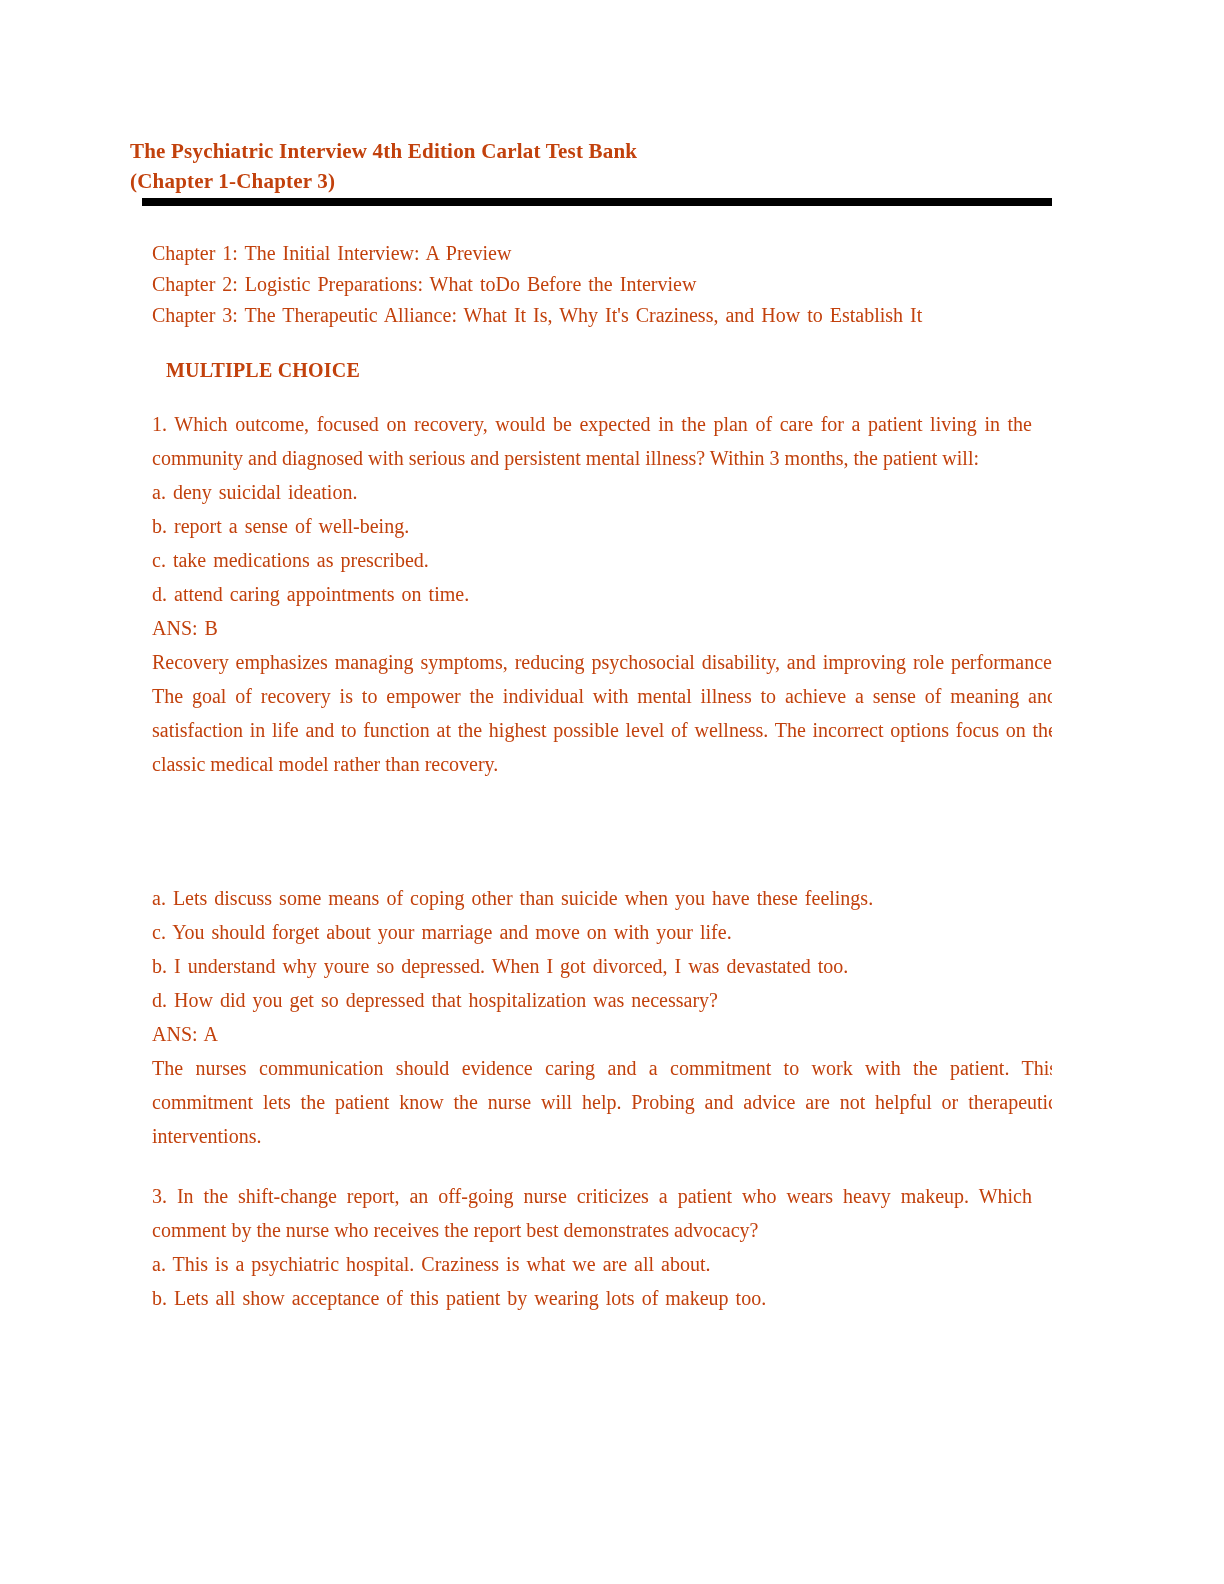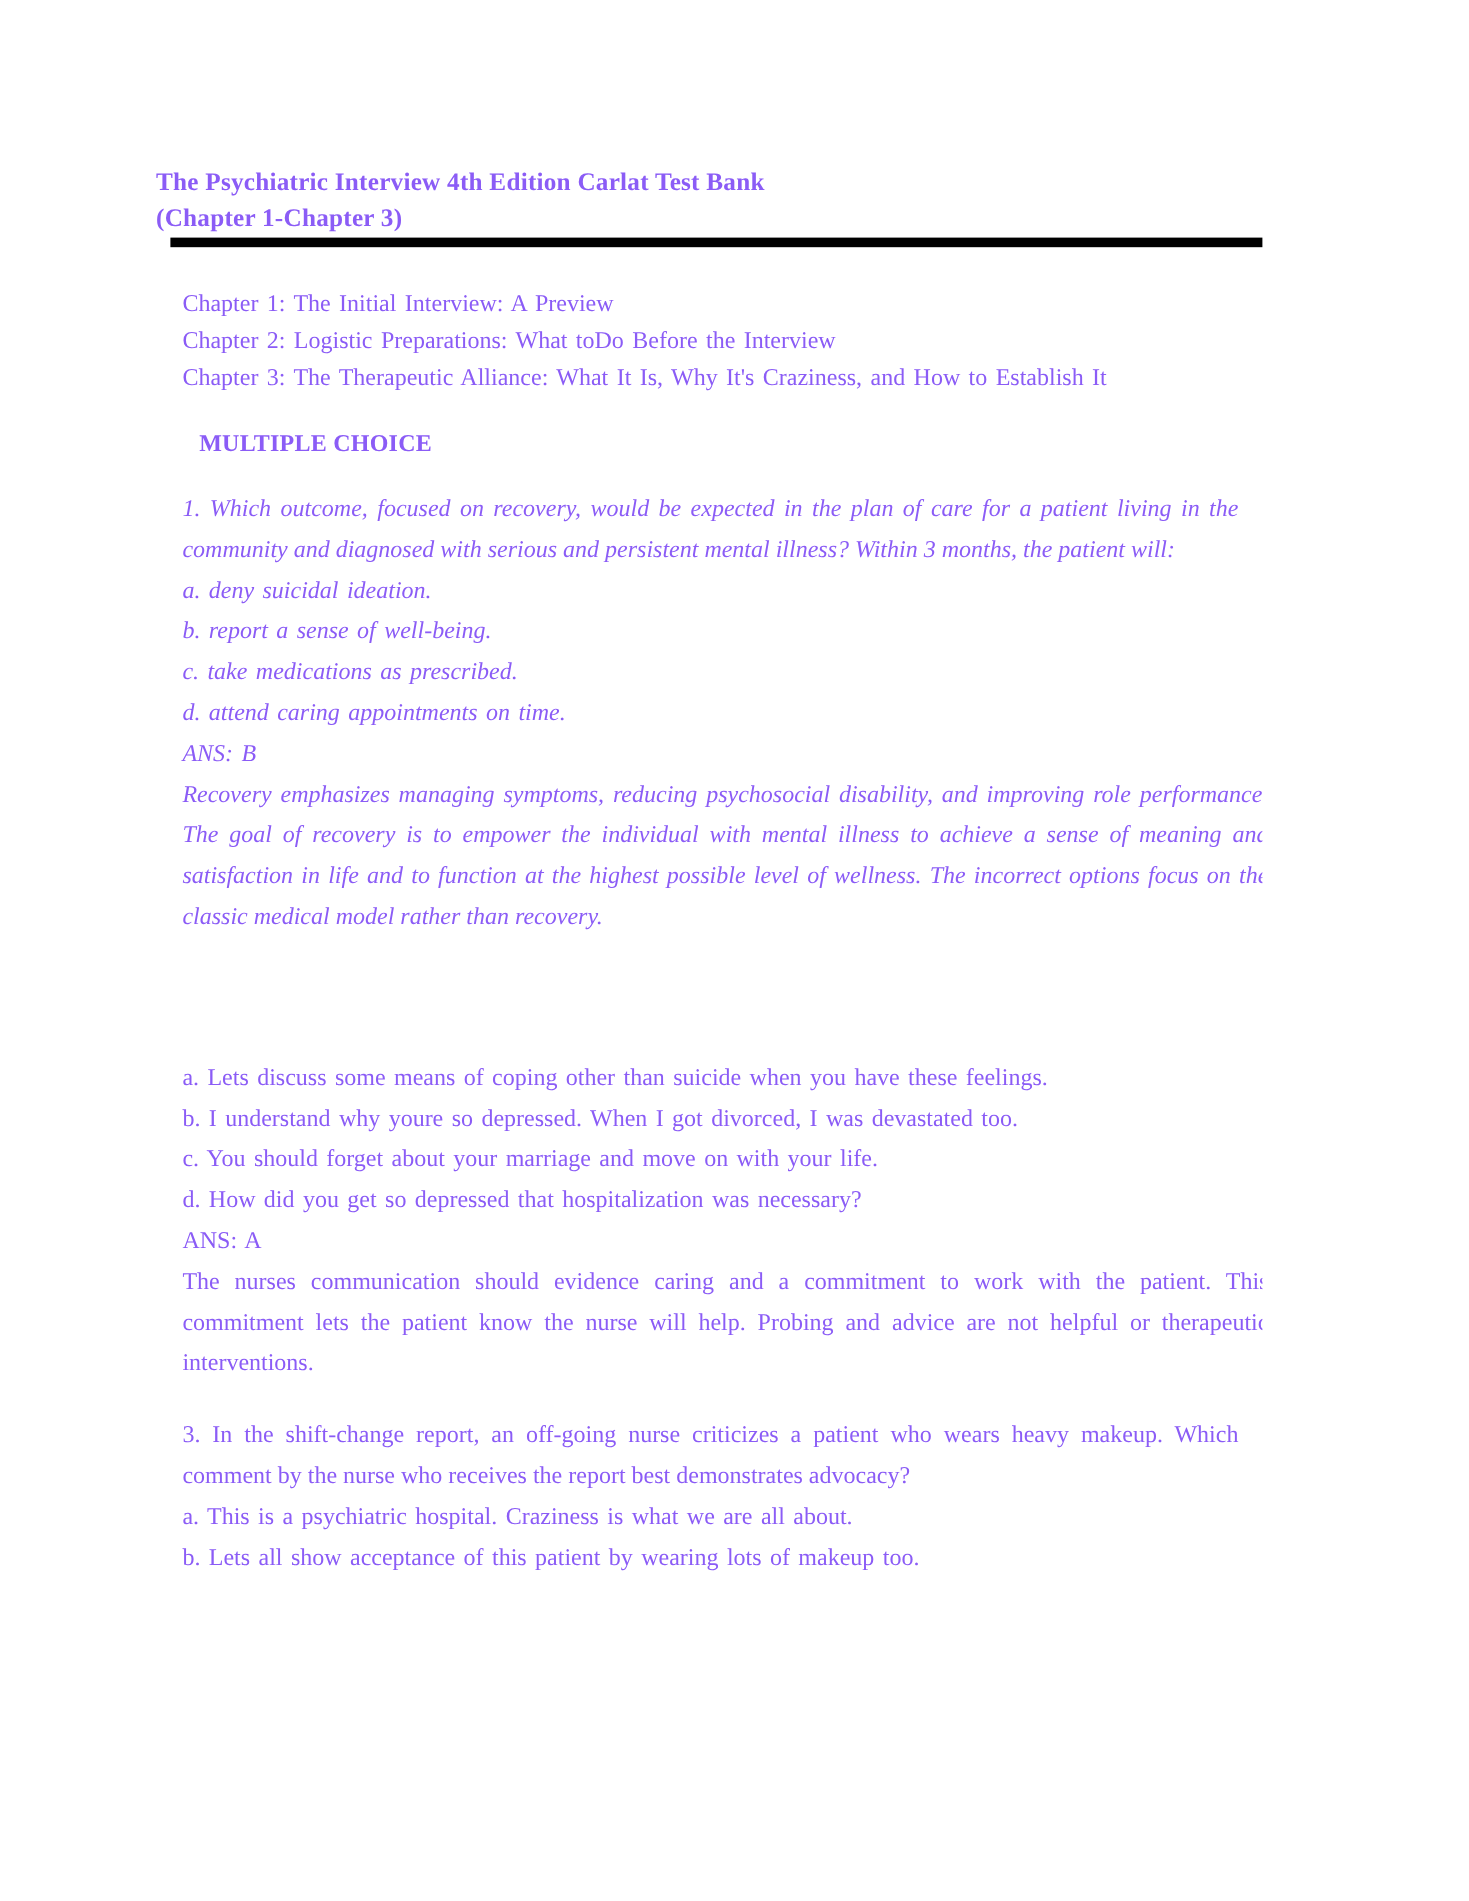--- a/index.html
+++ b/index.html
@@ -5,21 +5,21 @@
   html, body {
     margin: 0;
     padding: 0;
     background: #ffffff;
   }
   .page {
     position: relative;
     width: 1052px;
     height: 1584px;
     background: #ffffff;
-    color: #8b5cf6;
+    color: #c2410c;
     font-family: "Liberation Serif", "DejaVu Serif", serif;
     overflow: hidden;
     box-sizing: border-box;
     padding: 136px 0 0 130px;
   }
   .doc-title {
     font-weight: bold;
     font-size: 21px;
     line-height: 30px;
     letter-spacing: 0.2px;
@@ -44,21 +44,21 @@
     font-weight: bold;
     font-size: 20px;
     line-height: 34px;
     letter-spacing: 0.2px;
   }
   .question {
     margin-left: 22px;
     font-size: 20px;
     line-height: 34px;
   }
-  .q1 { margin-top: 20px; font-style: italic; }
+  .q1 { margin-top: 20px; }
   .q2 { margin-top: 100px; }
   .q3 { margin-top: 26px; }
   .question p {
     margin: 0;
     padding: 0;
   }
   .stem {
     width: 880px;
     text-align: justify;
   }
@@ -96,22 +96,22 @@
     <p class="option">a. deny suicidal ideation.</p>
     <p class="option">b. report a sense of well-being.</p>
     <p class="option">c. take medications as prescribed.</p>
     <p class="option">d. attend caring appointments on time.</p>
     <p class="answer">ANS: B</p>
     <p class="rationale">Recovery emphasizes managing symptoms, reducing psychosocial disability, and improving role performance. The goal of recovery is to empower the individual with mental illness to achieve a sense of meaning and satisfaction in life and to function at the highest possible level of wellness. The incorrect options focus on the classic medical model rather than recovery.</p>
   </div>
 
   <div class="question q2">
     <p class="option">a. Lets discuss some means of coping other than suicide when you have these feelings.</p>
+    <p class="option">c. You should forget about your marriage and move on with your life.</p>
     <p class="option">b. I understand why youre so depressed. When I got divorced, I was devastated too.</p>
-    <p class="option">c. You should forget about your marriage and move on with your life.</p>
     <p class="option">d. How did you get so depressed that hospitalization was necessary?</p>
     <p class="answer">ANS: A</p>
     <p class="rationale">The nurses communication should evidence caring and a commitment to work with the patient. This commitment lets the patient know the nurse will help. Probing and advice are not helpful or therapeutic interventions.</p>
   </div>
 
   <div class="question q3">
     <p class="stem">3. In the shift-change report, an off-going nurse criticizes a patient who wears heavy makeup. Which comment by the nurse who receives the report best demonstrates advocacy?</p>
     <p class="option">a. This is a psychiatric hospital. Craziness is what we are all about.</p>
     <p class="option">b. Lets all show acceptance of this patient by wearing lots of makeup too.</p>
   </div>

